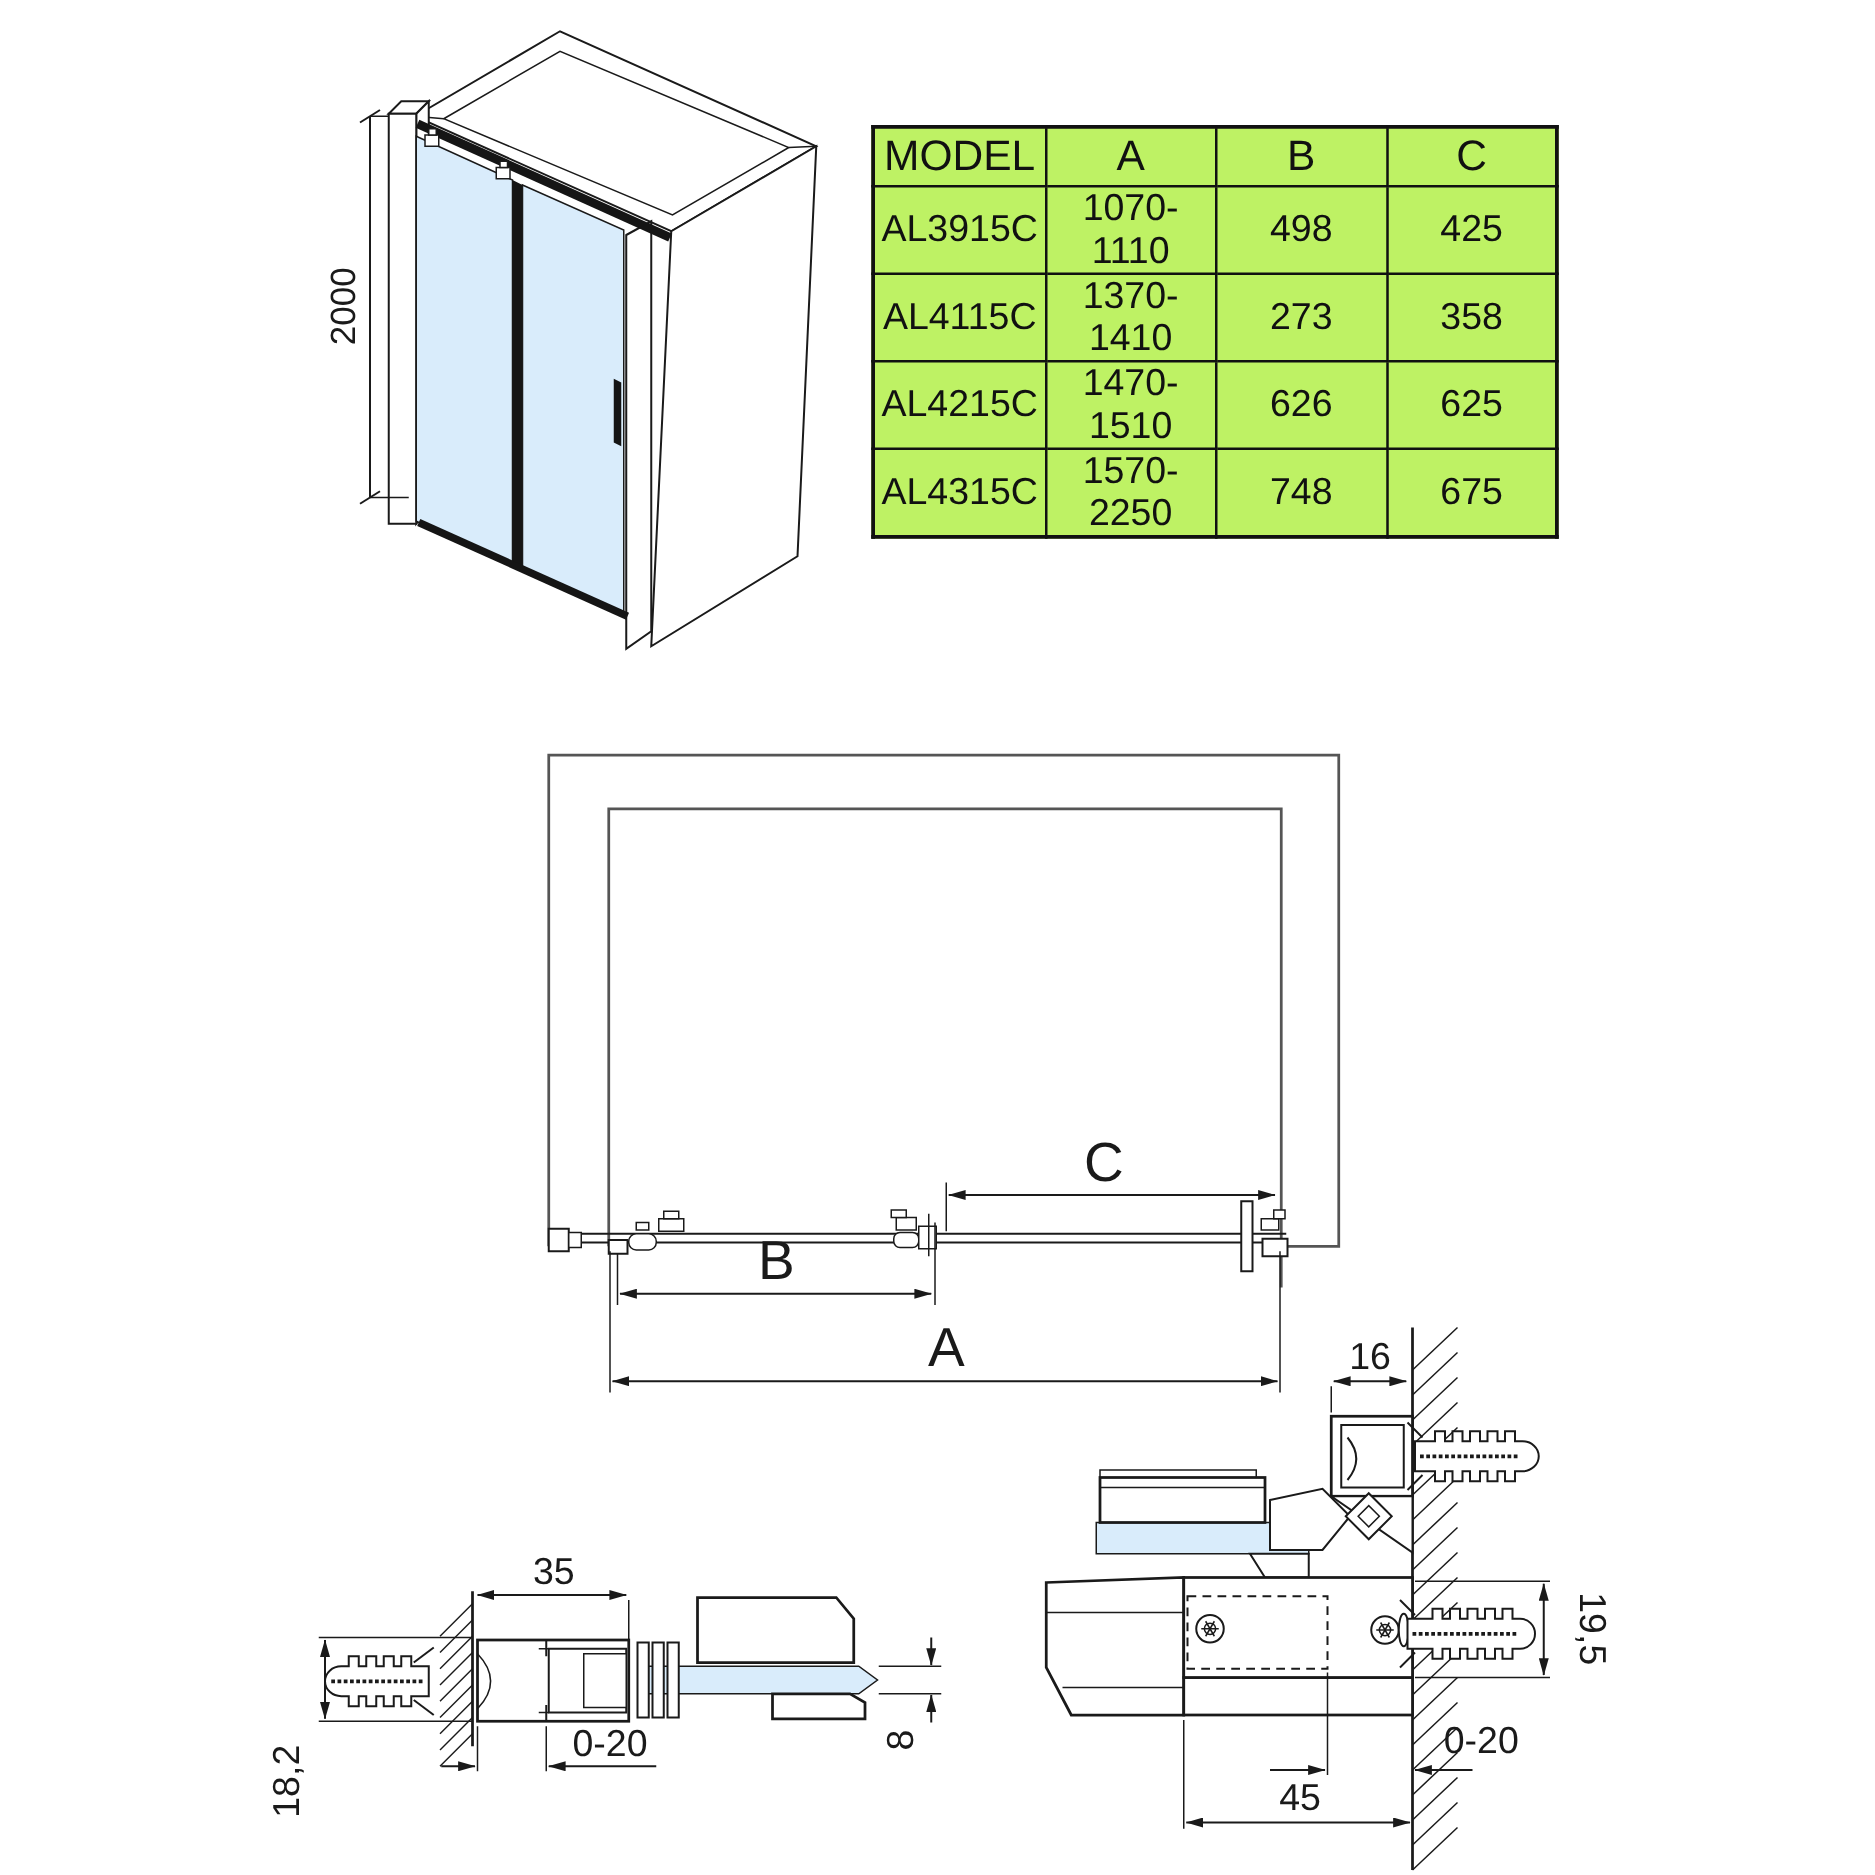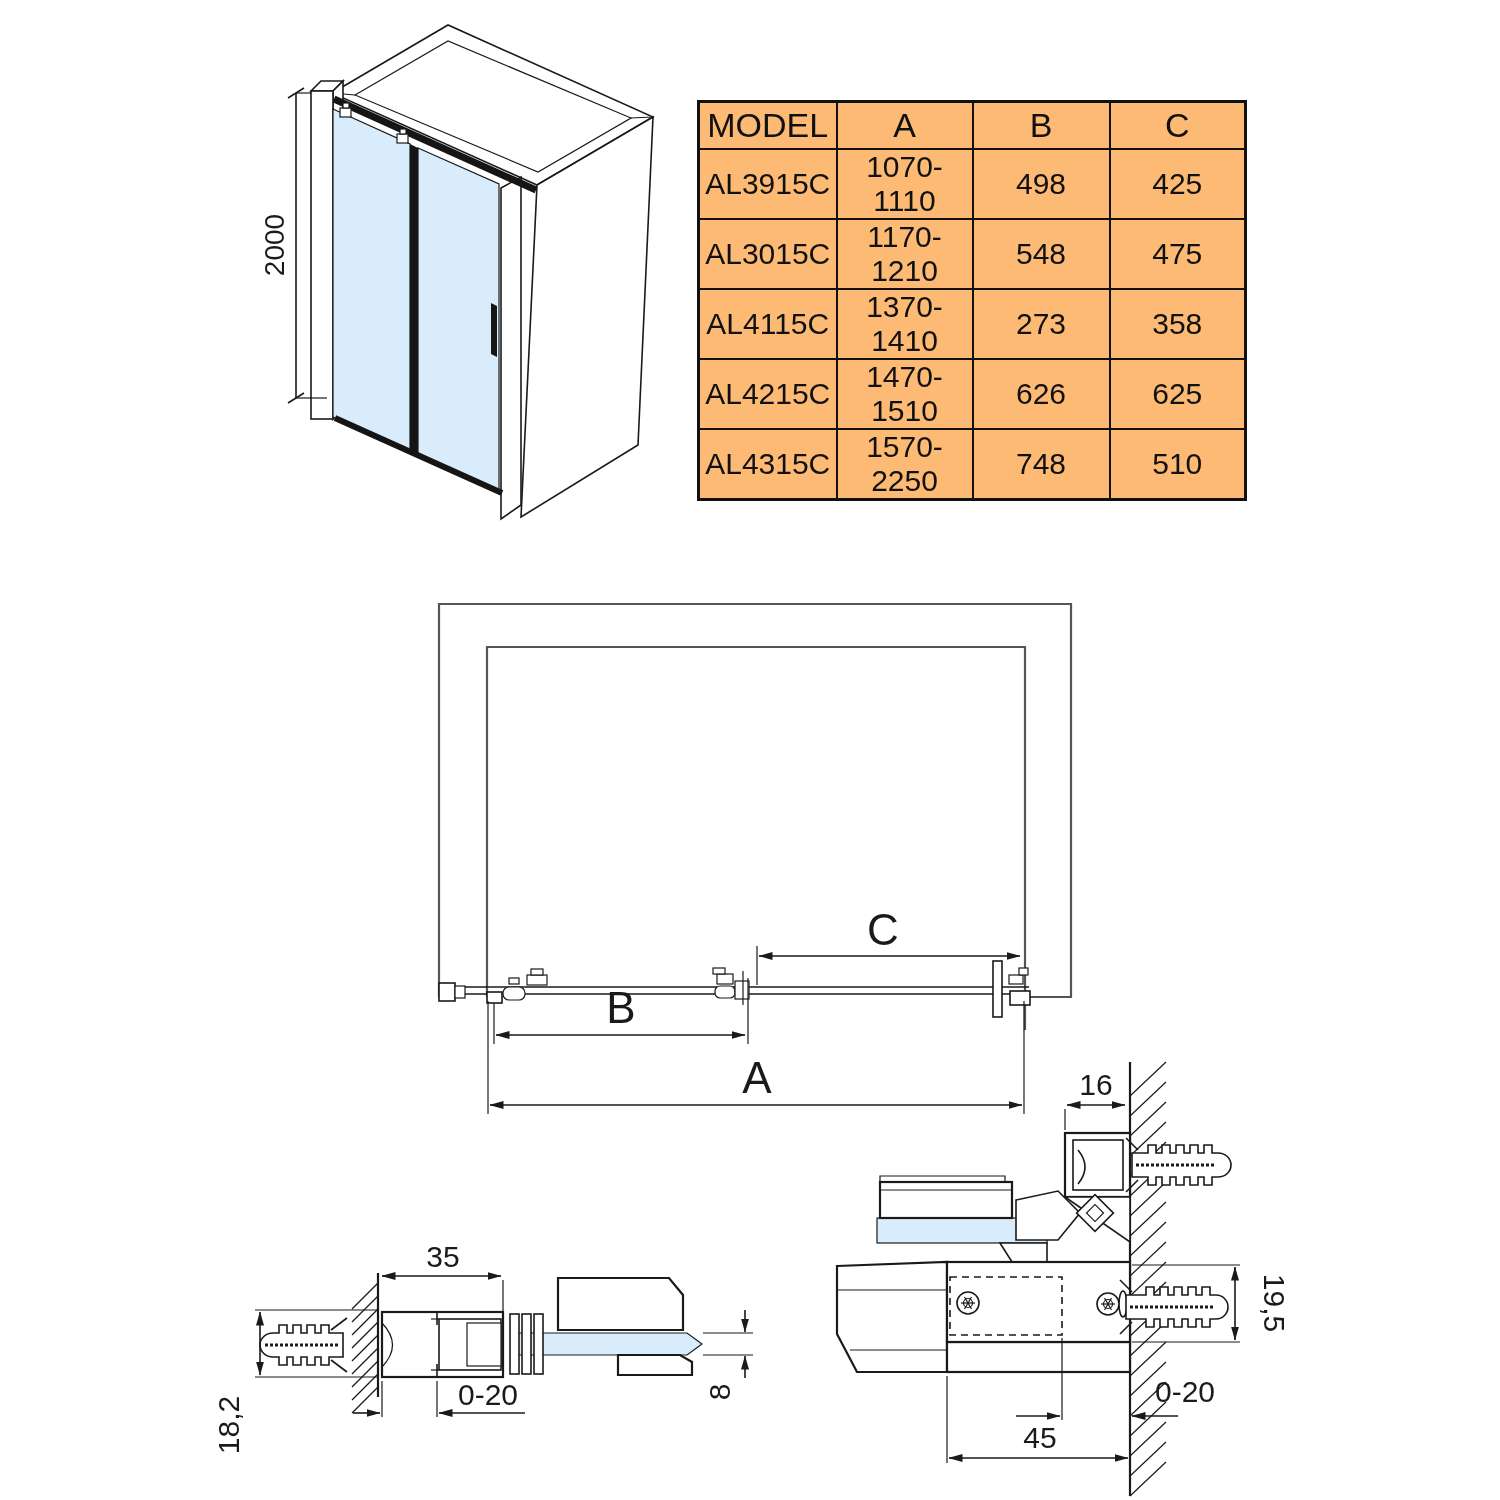--- a/index.html
+++ b/index.html
@@ -8,21 +8,21 @@
     background:var(--paper,#fff);
     font-family:"Liberation Sans",sans-serif;
     color:var(--line,#1a1a1a);
     overflow:hidden;
   }
   .abs{position:absolute;}
   
   table.dim-table{
     position:absolute;left:697px;top:100px;width:547px;
     border-collapse:collapse;table-layout:fixed;
-    border:3px solid #111;background:#fdba74;
+    border:3px solid #111;background:#bef264;
   }
   table.dim-table th, table.dim-table td{
     border:2px solid #111;height:45px;text-align:center;vertical-align:middle;
     padding:0;font-weight:400;color:#111;
   }
   table.dim-table th{font-size:34px;}
   table.dim-table td{font-size:30px;}
   
   svg{overflow:visible;}
   .ln{stroke:var(--line,#1a1a1a);fill:none;}
@@ -57,42 +57,36 @@
     </tr>
   </thead>
   <tbody>
     <tr>
       <td>AL3915C</td>
       <td>1070-1110</td>
       <td>498</td>
       <td>425</td>
     </tr>
     <tr>
-      <td>AL3015C</td>
-      <td>1170-1210</td>
-      <td>548</td>
-      <td>475</td>
-    </tr>
-    <tr>
       <td>AL4115C</td>
       <td>1370-1410</td>
       <td>273</td>
       <td>358</td>
     </tr>
     <tr>
       <td>AL4215C</td>
       <td>1470-1510</td>
       <td>626</td>
       <td>625</td>
     </tr>
     <tr>
       <td>AL4315C</td>
       <td>1570-2250</td>
       <td>748</td>
-      <td>510</td>
+      <td>675</td>
     </tr>
   </tbody>
 </table>
 
 <svg class="abs" style="left:255px;top:5px;" width="430" height="545" viewBox="0 0 430 545">
   <defs>
     <marker id="arr" viewBox="0 0 14 8" refX="13.5" refY="4" markerWidth="14" markerHeight="8" orient="auto-start-reverse" markerUnits="userSpaceOnUse">
       <path d="M0,0 L14,4 L0,8 Z" fill="#1a1a1a"></path>
     </marker>
   </defs>

